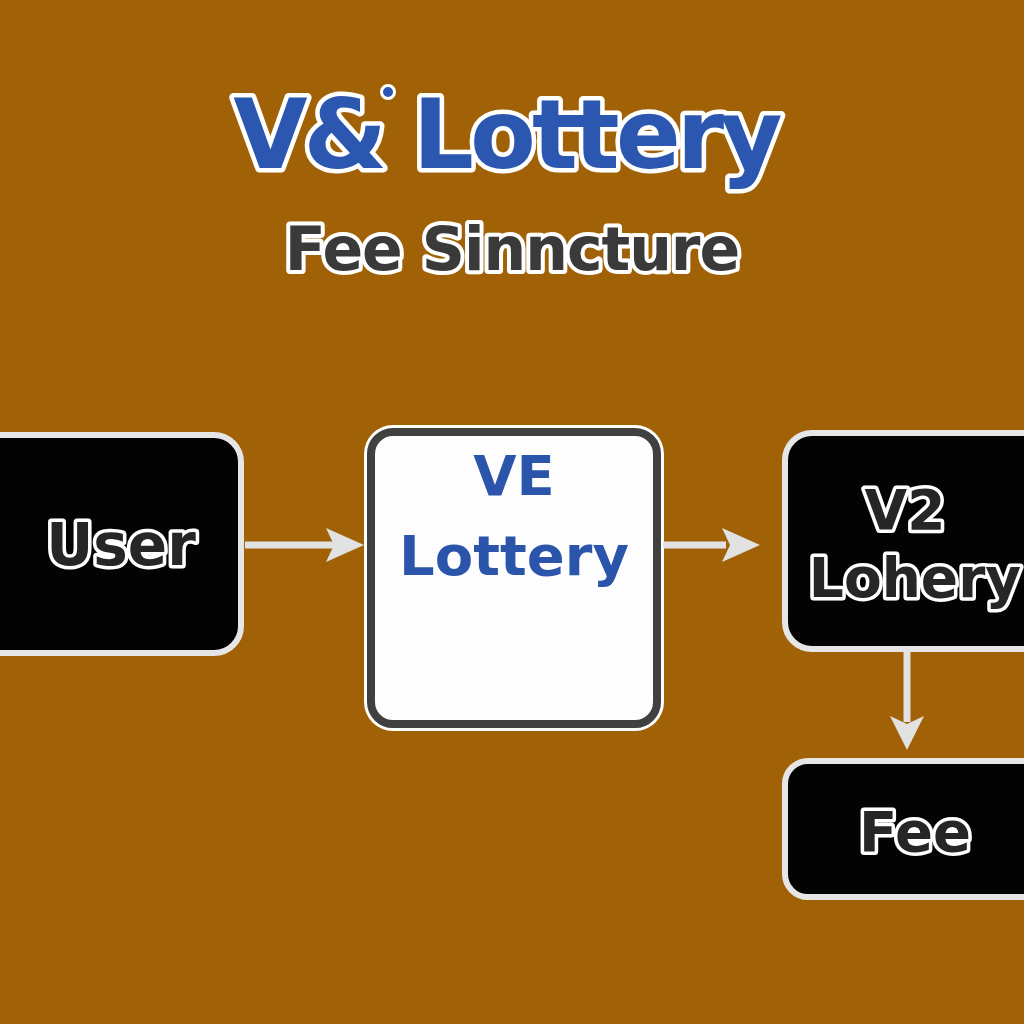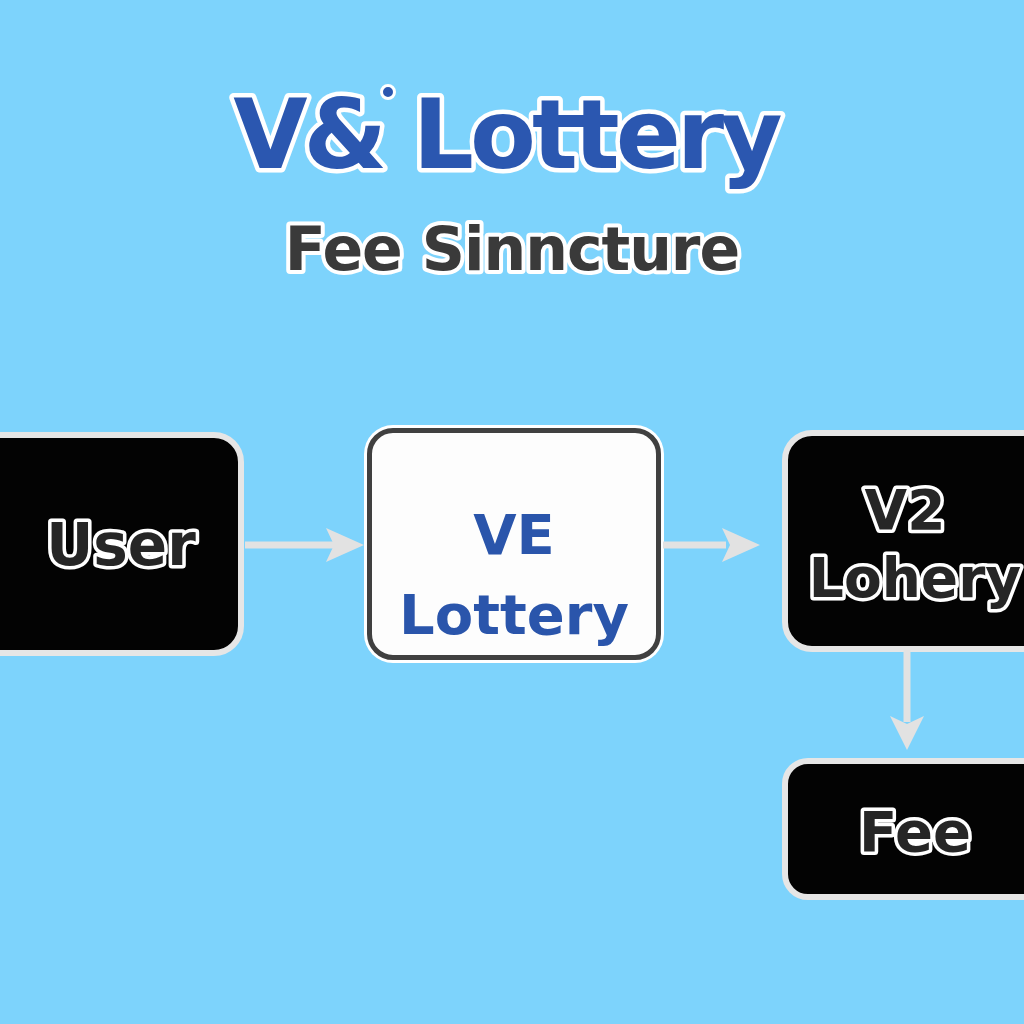--- a/index.html
+++ b/index.html
@@ -1,20 +1,20 @@
 <!DOCTYPE html>
 <html><head>
 <meta charset="utf-8">
 <style>
   html, body { margin: 0; padding: 0; background: #000; }
   .stage {
     position: relative;
     width: 1024px;
     height: 1024px;
-    background: #7dd3fc;
+    background: #a16207;
     overflow: hidden;
     font-family: "DejaVu Sans", "Liberation Sans", sans-serif;
   }
   .abs { position: absolute; }
 
   
   text.outlined {
     font-family: "DejaVu Sans", "Liberation Sans", sans-serif;
     font-weight: bold;
     paint-order: stroke;
@@ -44,29 +44,29 @@
     border: 6px solid #e6e6e6;
     border-radius: 30px;
   }
   .label-svg { position: absolute; inset: 0; width: 100%; height: 100%; overflow: visible; }
 
   
   .node-light {
     position: absolute;
     box-sizing: border-box;
     left: 367px; top: 428px;
-    width: 294px; height: 232px;
+    width: 294px; height: 300px;
     background: #fdfdfd;
-    border: 5px solid #404040;
+    border: 8px solid #404040;
     border-radius: 26px;
     box-shadow: 0 0 0 3px #ffffff;
     display: flex;
     flex-direction: column;
     align-items: center;
-    justify-content: flex-end;
+    justify-content: flex-start;
   }
   .node-light .line {
     font-size: 56px;
     line-height: 80px;
     font-weight: bold;
     color: #2a55ab;
     text-align: center;
   }
 
   svg.connector { position: absolute; overflow: visible; }

